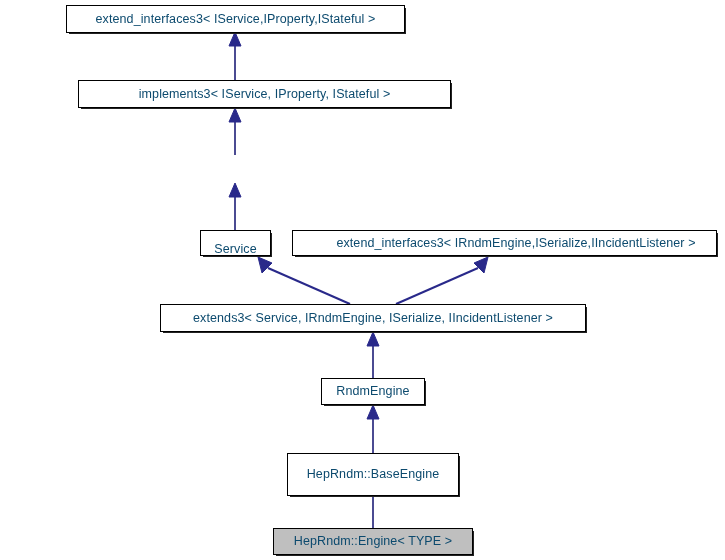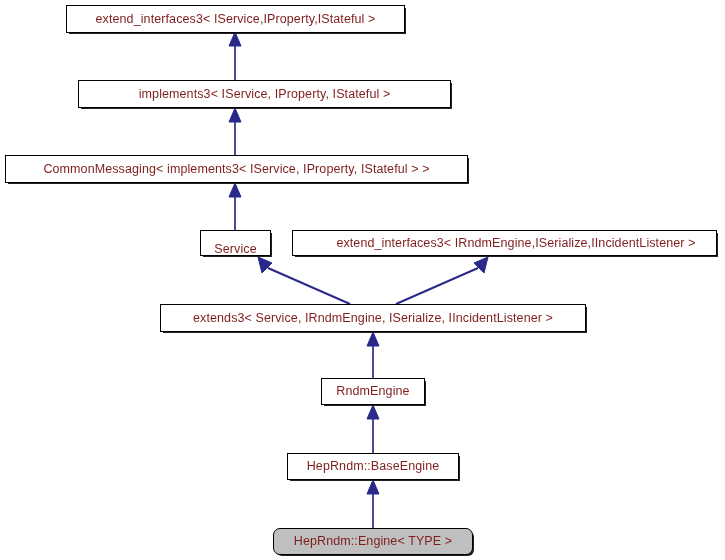--- a/index.html
+++ b/index.html
@@ -22,34 +22,33 @@
     top: 0;
     width: 725px;
     height: 560px;
     pointer-events: none;
   }
   .node {
     position: absolute;
     box-sizing: border-box;
     border: 1px solid #000000;
     background: #ffffff;
-    color: #7f1d1d;
+    color: #0c4a6e;
     font-size: 12.5px;
     line-height: 1;
     display: flex;
     align-items: center;
     justify-content: center;
     white-space: nowrap;
     letter-spacing: 0.1px;
     
     box-shadow: 2px 2px 0 -1px #222222;
   }
   .node.highlight {
     background: #bfbfbf;
-    border-radius: 7px;
   }
   .node-label {
     display: block;
     padding: 0 6px;
   }
 </style>
 </head>
 <body>
 
 <div id="diagram">
@@ -103,41 +102,38 @@
   </svg>
 
   <div class="node" style="left: 66px; top: 5px; width: 339px; height: 28px;">
     <span class="node-label">extend_interfaces3&lt; IService,IProperty,IStateful &gt;</span>
   </div>
 
   <div class="node" style="left: 78px; top: 80px; width: 373px; height: 28px;">
     <span class="node-label">implements3&lt; IService, IProperty, IStateful &gt;</span>
   </div>
 
-  <div class="node" style="left: 5px; top: 155px; width: 463px; height: 28px;">
-    <span class="node-label">CommonMessaging&lt; implements3&lt; IService, IProperty, IStateful &gt; &gt;</span>
-  </div>
 
   <div class="node" style="left: 200px; top: 230px; width: 71px; height: 26px; align-items: flex-end;">
     <span class="node-label">Service</span>
   </div>
 
   <div class="node" style="left: 292px; top: 230px; width: 425px; height: 26px; padding-left: 23px;">
     <span class="node-label">extend_interfaces3&lt; IRndmEngine,ISerialize,IIncidentListener &gt;</span>
   </div>
 
   <div class="node" style="left: 160px; top: 304px; width: 426px; height: 28px;">
     <span class="node-label">extends3&lt; Service, IRndmEngine, ISerialize, IIncidentListener &gt;</span>
   </div>
 
   <div class="node" style="left: 321px; top: 378px; width: 104px; height: 27px;">
     <span class="node-label">RndmEngine</span>
   </div>
 
-  <div class="node" style="left: 287px; top: 453px; width: 172px; height: 27px;">
+  <div class="node" style="left: 287px; top: 453px; width: 172px; height: 43px;">
     <span class="node-label">HepRndm::BaseEngine</span>
   </div>
 
   <div class="node highlight" style="left: 273px; top: 528px; width: 200px; height: 27px;">
     <span class="node-label">HepRndm::Engine&lt; TYPE &gt;</span>
   </div>
 
 </div>
 
 </body></html>

